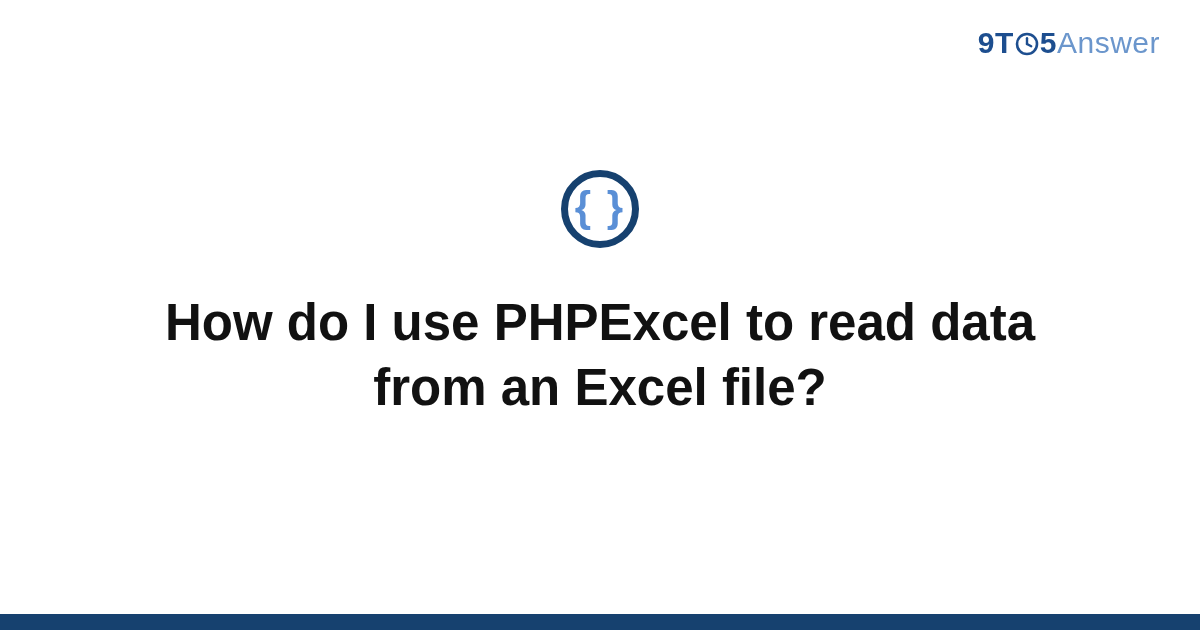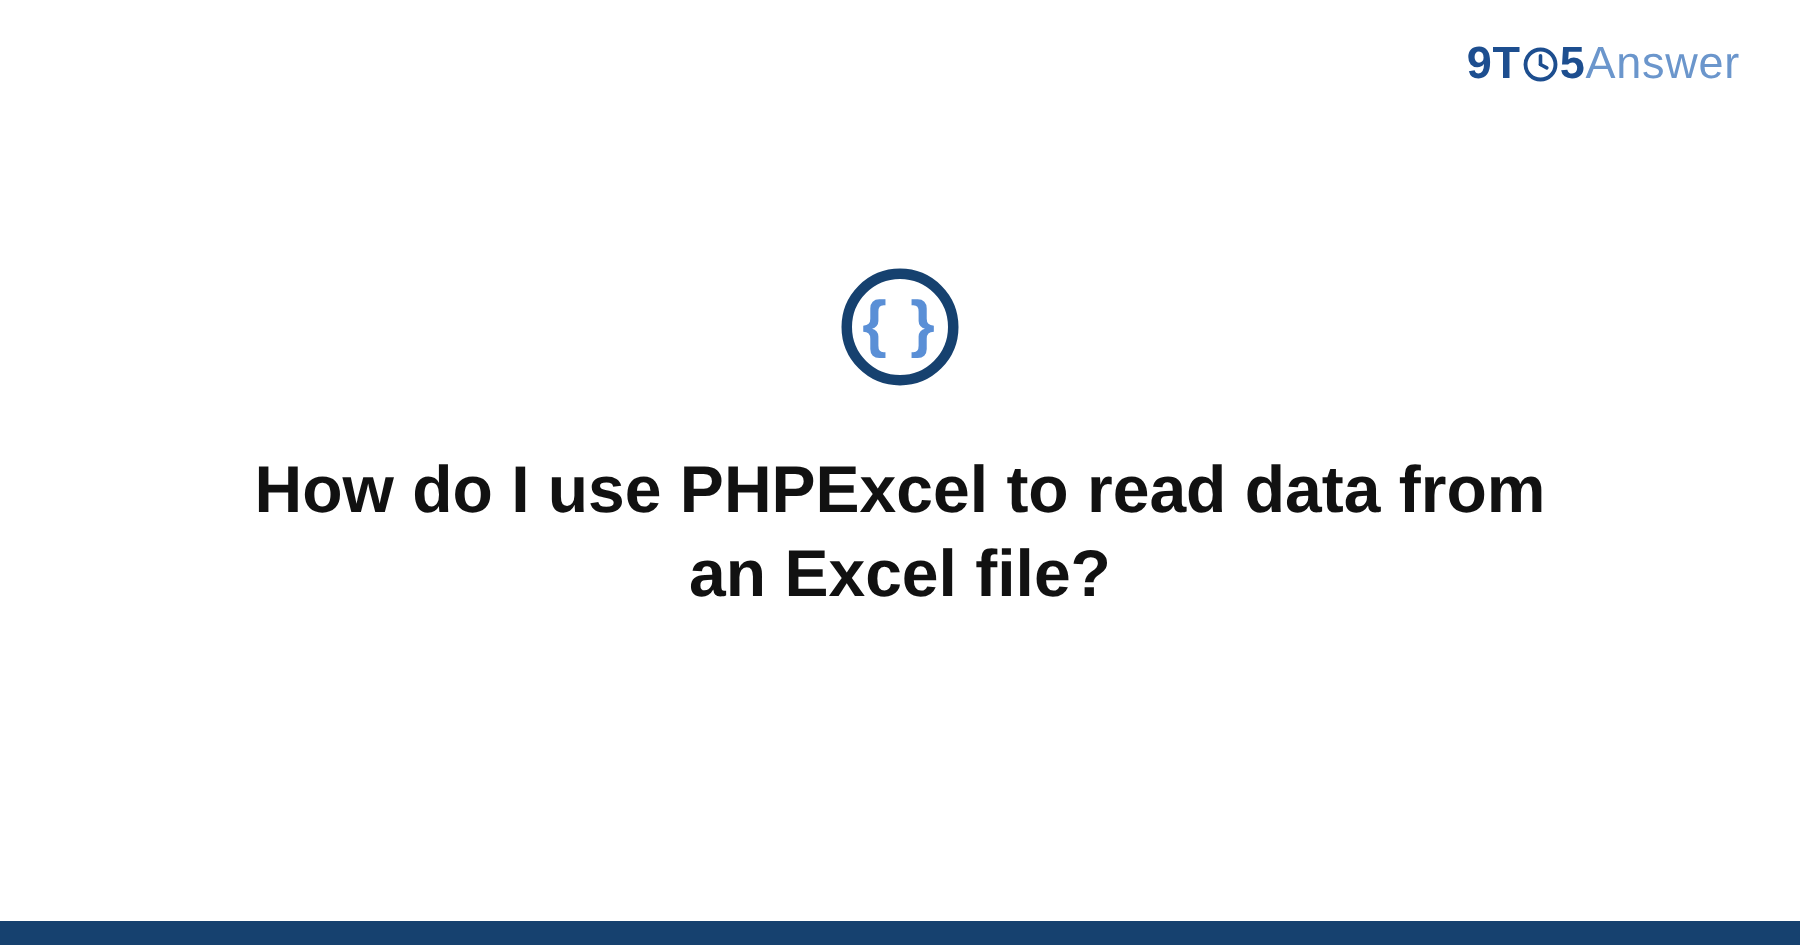--- a/index.html
+++ b/index.html
@@ -46,21 +46,21 @@
   .code-icon-ring .braces {
     font-family: "Segoe UI", Arial, sans-serif;
     font-size: 42px;
     font-weight: 700;
     color: #5a8fd6;
     line-height: 1;
     letter-spacing: 2px;
     transform: translateY(-2px);
   }
   .title {
-    font-size: 44px;
+    font-size: 51px;
     font-weight: 700;
     color: #111111;
     text-align: center;
     line-height: 1.28;
     max-width: 900px;
   }
   .footer-bar {
     position: absolute;
     left: 0; right: 0; bottom: 0;
     height: 16px;

